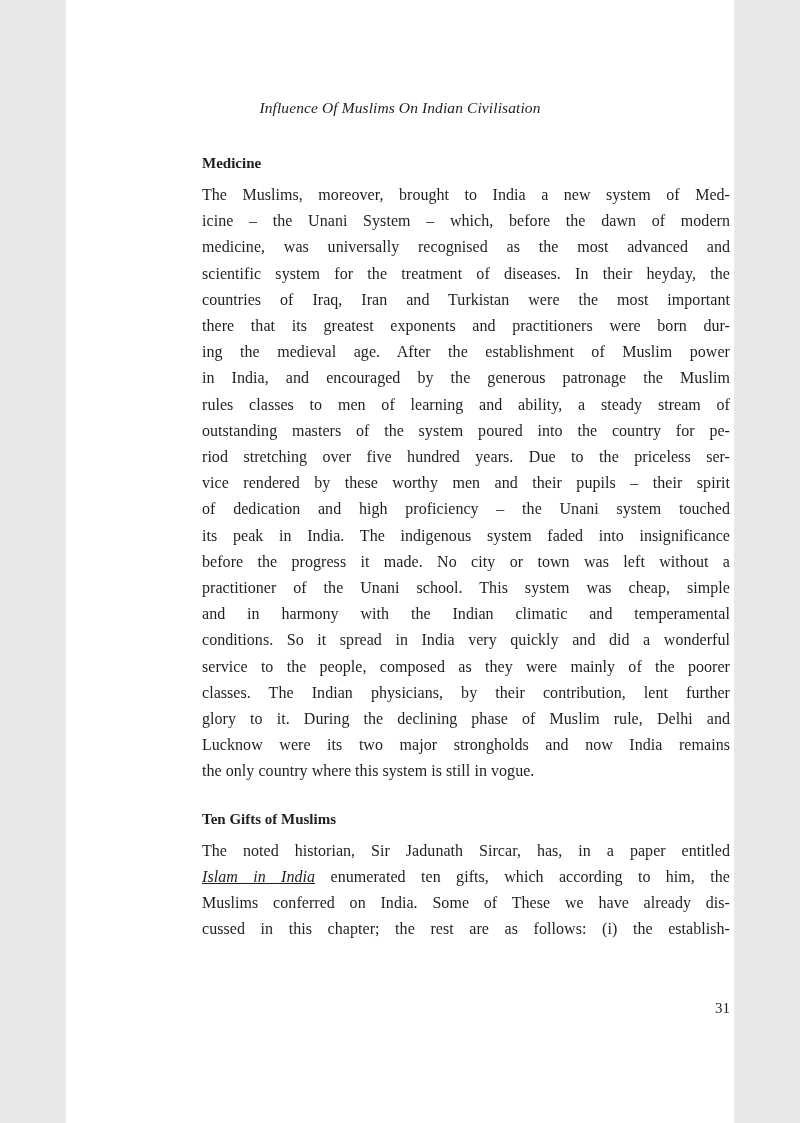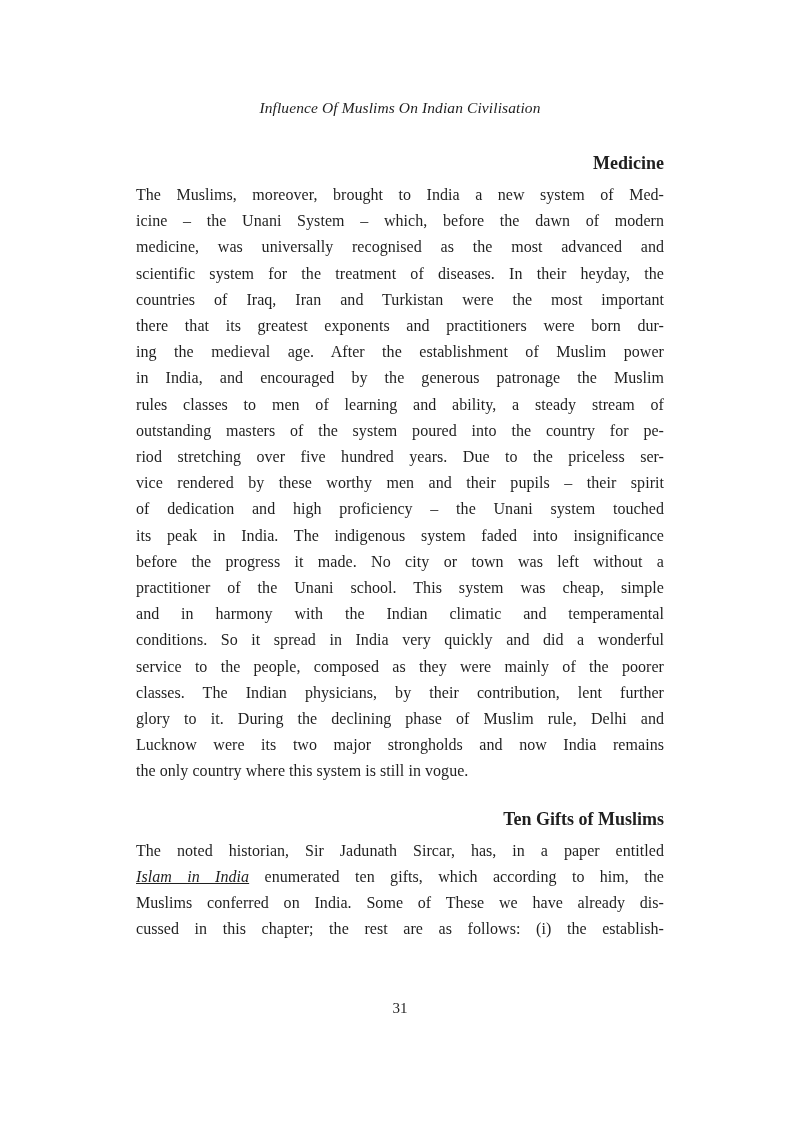--- a/index.html
+++ b/index.html
@@ -1,19 +1,19 @@
 <!DOCTYPE html>
 <html><head>
 <meta charset="utf-8">
 <style>
   * { margin: 0; padding: 0; box-sizing: border-box; }
   html, body { background: #e8e8e8; }
   .page {
     position: relative;
-    width: 800px;
+    width: 668px;
     height: 1123px;
     margin: 0 auto;
     background: var(--page-bg, #ffffff);
     color: var(--text-color, #1f1f1f);
     font-family: "Liberation Serif", "DejaVu Serif", serif;
     overflow: hidden;
   }
   .running-header {
     position: absolute;
     top: 99px;
@@ -27,44 +27,44 @@
   .content {
     position: absolute;
     top: 150px;
     left: 136px;
     width: 528px;
   }
   .section { display: block; }
   .section + .section { margin-top: 21px; }
   .section-heading {
     font-weight: bold;
-    font-size: 18px;
+    font-size: 15px;
     line-height: 27px;
     margin-bottom: 5px;
-    text-align: right;
+    text-align: left;
   }
   .paragraph { display: block; }
   .line {
     font-size: 16px;
     line-height: 26.2px;
     text-align: justify;
     text-align-last: justify;
     white-space: normal;
     letter-spacing: 0.05px;
   }
   .line.no-justify-last {
     text-align-last: left;
   }
   .line i { font-style: italic; text-decoration: underline; }
   .page-number {
     position: absolute;
     top: 1000px;
     left: 136px;
     width: 528px;
-    text-align: center;
+    text-align: right;
     font-size: 15px;
   }
 </style>
 </head>
 <body>
 
 <div class="page" style="--text-color: #1f1f1f; --page-bg: #ffffff;">
 
   <div class="running-header">Influence Of Muslims On Indian Civilisation</div>
 

